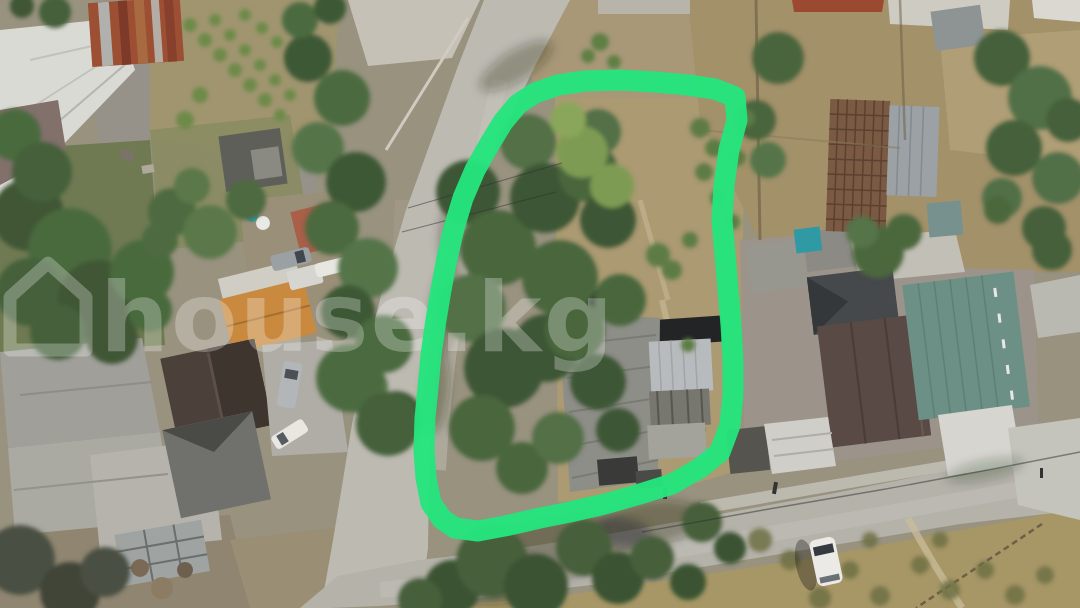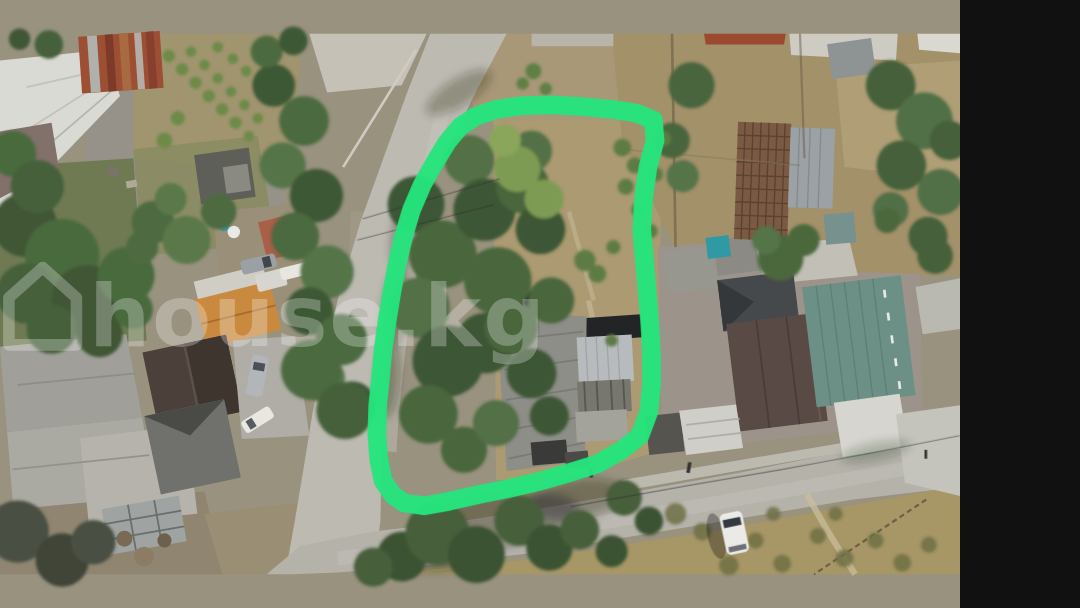--- a/index.html
+++ b/index.html
@@ -1,16 +1,16 @@
 <!DOCTYPE html>
 <html><head>
 <meta charset="utf-8">
 <style>
   html,body{margin:0;padding:0;background:#111;}
-  .stage{position:relative;width:960px;height:608px;overflow:hidden;background:#98927f;}
+  .stage{position:relative;width:1080px;height:608px;overflow:hidden;background:#98927f;}
   .stage svg{position:absolute;left:0;top:0;width:100%;height:100%;display:block;}
   .wm-text{font-family:"DejaVu Sans","Liberation Sans",sans-serif;font-weight:bold;letter-spacing:2px;}
 </style>
 </head>
 <body>
 
 <div class="stage">
 <svg viewBox="0 0 1080 608" xmlns="http://www.w3.org/2000/svg">
   <defs>
     <filter id="b2" x="-30%" y="-30%" width="160%" height="160%">

